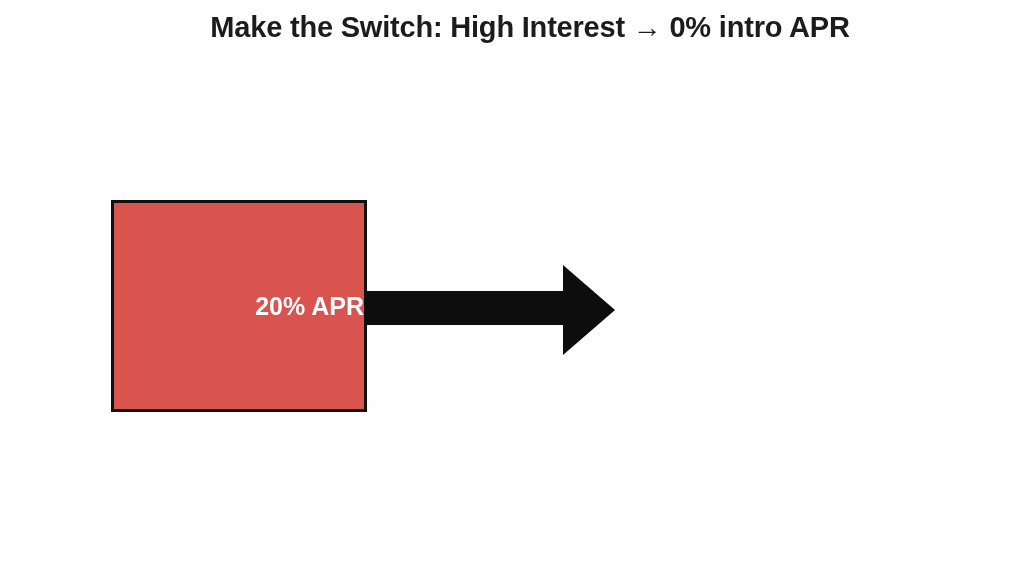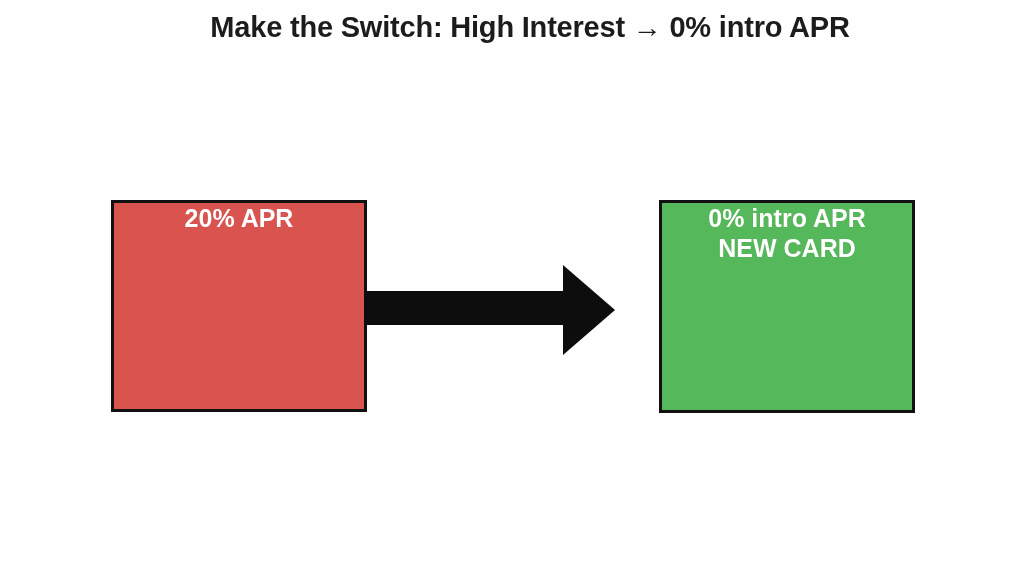--- a/index.html
+++ b/index.html
@@ -34,23 +34,23 @@
     white-space: nowrap;
     padding-left: 18px;
   }
 
   
   .card-box {
     position: absolute;
     box-sizing: border-box;
     border: 3px solid #111111;
     display: flex;
-    flex-direction: column;
+    flex-direction: row;
     align-items: center;
-    justify-content: flex-start;
+    justify-content: flex-end;
   }
   #old-card-box {
     left: 111px;
     top: 200px;
     width: 256px;
     height: 212px;
     background: #d9534f;
   }
   #new-card-box {
     left: 659px;
@@ -105,18 +105,14 @@
   <div id="old-card-box" class="card-box">
     <div class="card-line">20% APR</div>
   </div>
 
   <div id="arrow-group">
     <svg id="arrow-svg" width="256" height="100" viewBox="0 0 256 100">
       <polygon points="0,31 199,31 199,5 251,50 199,95 199,65 0,65" fill="#0d0d0d"></polygon>
     </svg>
   </div>
 
-  <div id="new-card-box" class="card-box">
-    <div class="card-line">0% intro APR</div>
-    <div class="card-line">NEW CARD</div>
-  </div>
 
 </div>
 
 </body></html>

